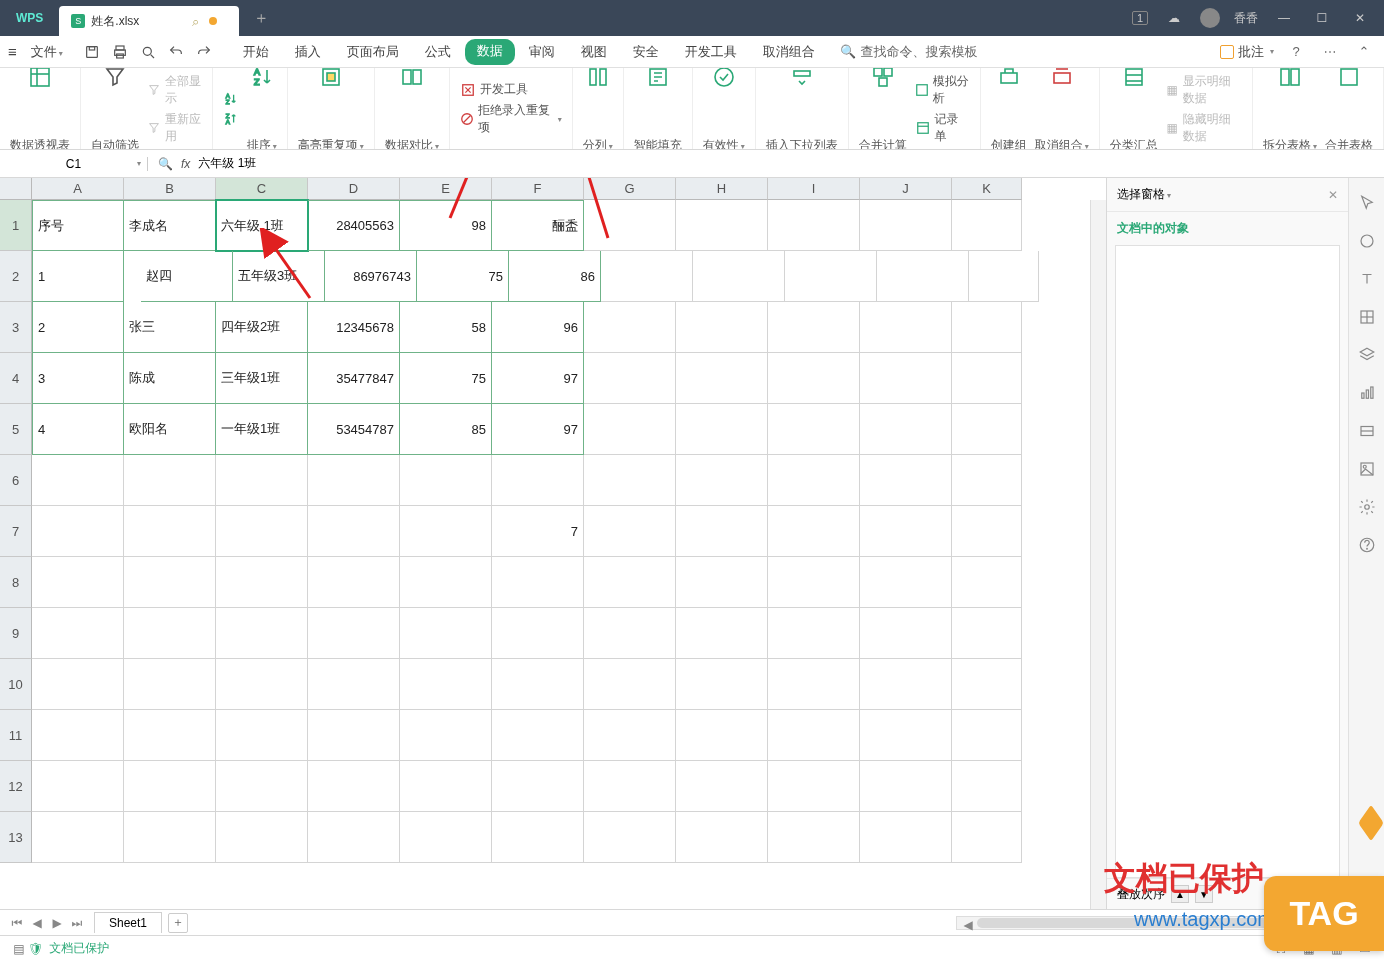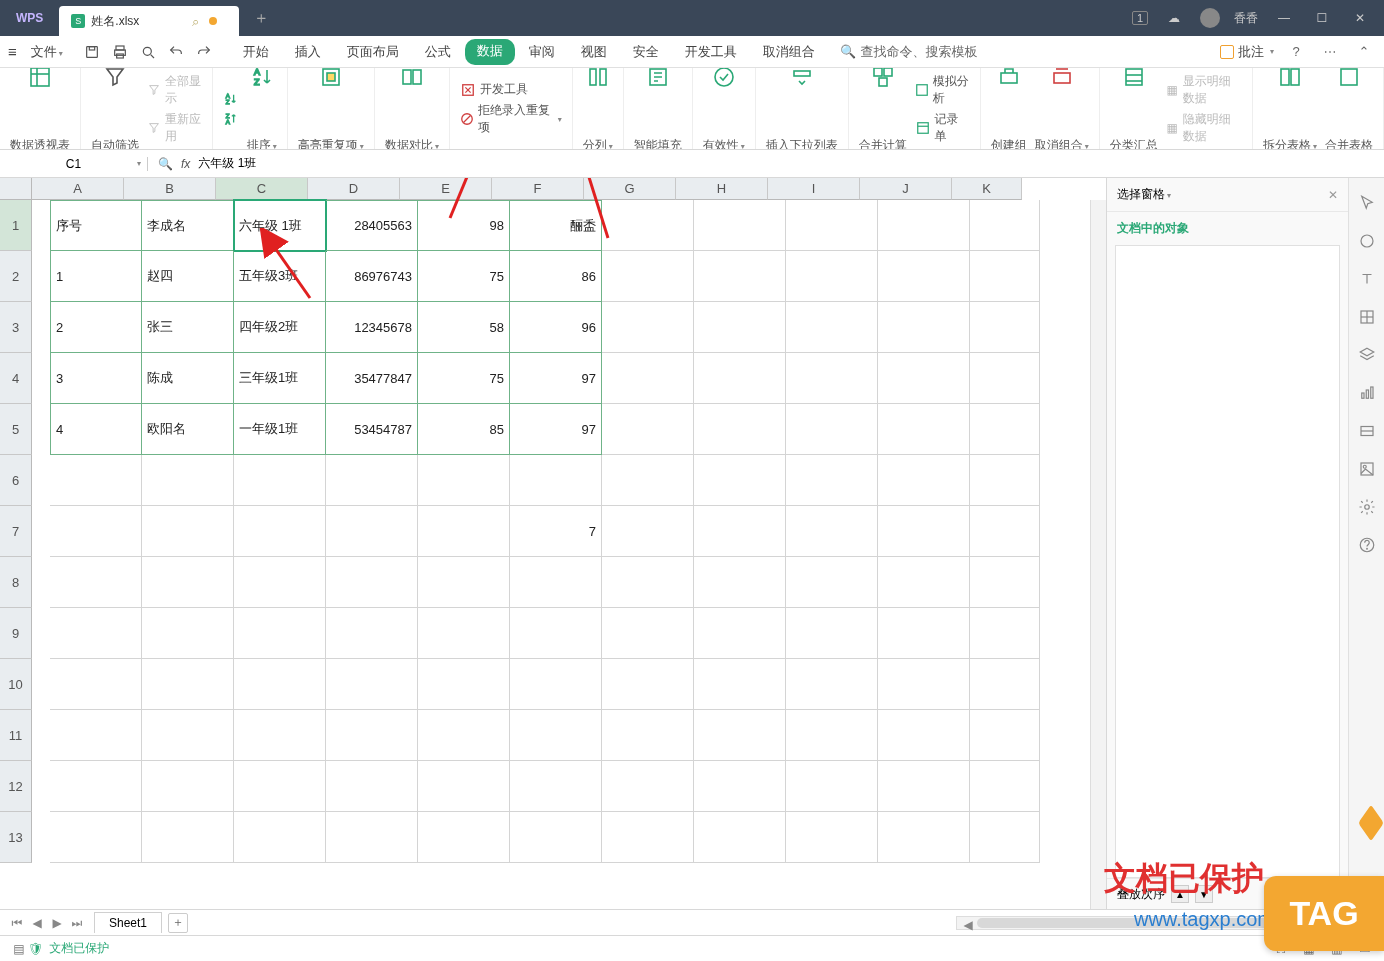--- a/index.html
+++ b/index.html
@@ -1,20 +1,20 @@
 <!DOCTYPE html>
 <html><head>
 <meta charset="utf-8">
 <style>
 * { box-sizing: border-box; margin: 0; padding: 0; font-family: "Microsoft YaHei", Arial, sans-serif; }
 body { background: #f5f5f5; width: 1384px; height: 961px; overflow: hidden; position: relative; }
 
 
 .titlebar { height: 36px; background: #3a4758; display: flex; align-items: center; color: #ccc; font-size: 12px; }
-.wps-logo { padding: 0 16px; color: #c4b5fd; font-weight: bold; }
+.wps-logo { padding: 0 16px; color: #5eead4; font-weight: bold; }
 .tab-file { background: #fff; height: 30px; margin-top: 6px; display: flex; align-items: center; padding: 0 12px; border-radius: 4px 4px 0 0; color: #333; min-width: 180px; position: relative;}
 .tab-file-icon { width: 14px; height: 14px; background: #2aa876; border-radius: 2px; margin-right: 6px; display: inline-flex; align-items: center; justify-content: center; color: #fff; font-size: 9px; }
 .tab-new { padding: 0 14px; color: #aaa; cursor: pointer; font-size: 16px; }
 .titlebar-right { margin-left: auto; display: flex; align-items: center; gap: 14px; padding-right: 12px; }
 .win-btn { width: 24px; height: 24px; display: flex; align-items: center; justify-content: center; color: #ccc; cursor: pointer; }
 .badge { border: 1px solid #888; padding: 0 4px; border-radius: 2px; font-size: 11px; }
 .avatar { width: 20px; height: 20px; background: #888; border-radius: 50%; }
 
 
 .menubar { height: 32px; background: #fff; display: flex; align-items: center; padding: 0 8px; font-size: 13px; color: #444; border-bottom: 1px solid #e0e0e0; }
@@ -58,21 +58,21 @@
 
 .workspace { display: flex; height: calc(961px - 36px - 32px - 82px - 28px - 26px - 26px); }
 .grid-wrap { flex: 1; position: relative; background: #fff; overflow: hidden; }
 .corner { position: absolute; top: 0; left: 0; width: 32px; height: 22px; background: #e9edf0; border-right: 1px solid #b9b9b9; border-bottom: 1px solid #b9b9b9; }
 .col-headers { position: absolute; top: 0; left: 32px; right: 16px; height: 22px; display: flex; }
 .ch { background: #e9edf0; border-right: 1px solid #c8c8c8; border-bottom: 1px solid #b9b9b9; display: flex; align-items: center; justify-content: center; font-size: 13px; color: #555; }
 .ch.sel { background: #d3e5d8; }
 .row-headers { position: absolute; top: 22px; left: 0; width: 32px; }
 .rh { background: #e9edf0; border-bottom: 1px solid #c8c8c8; border-right: 1px solid #b9b9b9; display: flex; align-items: center; justify-content: center; font-size: 13px; color: #555; height: 51px; }
 .rh.sel { background: #d3e5d8; }
-.cells { position: absolute; top: 22px; left: 32px; right: 16px; bottom: 0; padding-left: 18px; }
+.cells { position: absolute; top: 22px; left: 32px; right: 16px; bottom: 0; }
 .crow { display: flex; height: 51px; }
 .cell { border-right: 1px solid #d4d4d4; border-bottom: 1px solid #d4d4d4; padding: 2px 5px; font-size: 13px; color: #222; display: flex; align-items: center; overflow: hidden; }
 .cell.num { justify-content: flex-end; }
 .sel-cell { outline: 2px solid #2aa876; outline-offset: -1px; }
 .vscroll { position: absolute; top: 22px; right: 0; width: 16px; bottom: 0; background: #f3f3f3; border-left: 1px solid #ddd; }
 
 
 .side-panel { width: 242px; background: #f9f9f9; border-left: 1px solid #d8d8d8; display: flex; flex-direction: column; font-size: 12px; }
 .sp-header { padding: 8px 10px; display: flex; align-items: center; justify-content: space-between; border-bottom: 1px solid #e8e8e8; }
 .sp-close { cursor: pointer; color: #999; }
@@ -506,21 +506,21 @@
           <div class="cell num" style="width: 92px; border-right-color: rgb(111, 179, 136); border-bottom-color: rgb(111, 179, 136); border-top: 1px solid rgb(111, 179, 136);">98</div>
           <div class="cell num" style="width: 92px; border-right-color: rgb(111, 179, 136); border-bottom-color: rgb(111, 179, 136); border-top: 1px solid rgb(111, 179, 136);">酾盉</div>
           <div class="cell" style="width: 92px;"></div>
           <div class="cell" style="width: 92px;"></div>
           <div class="cell" style="width: 92px;"></div>
           <div class="cell" style="width: 92px;"></div>
           <div class="cell" style="width: 70px;"></div>
         </div>
         <div class="crow">
           <div class="cell" style="width: 92px; border-right-color: rgb(111, 179, 136); border-bottom-color: rgb(111, 179, 136); border-left: 1px solid rgb(111, 179, 136);">1</div>
-          <div class="cell" style="width: 92px; border-right-color: rgb(111, 179, 136); border-bottom-color: rgb(111, 179, 136);">赵四</div>
+          <div class="cell" style="width: 92px; border-right-color: rgb(111, 179, 136); border-bottom-color: rgb(111, 179, 136); margin-left: 17px;">赵四</div>
           <div class="cell" style="width: 92px; border-right-color: rgb(111, 179, 136); border-bottom-color: rgb(111, 179, 136);">五年级3班</div>
           <div class="cell num" style="width: 92px; border-right-color: rgb(111, 179, 136); border-bottom-color: rgb(111, 179, 136);">86976743</div>
           <div class="cell num" style="width: 92px; border-right-color: rgb(111, 179, 136); border-bottom-color: rgb(111, 179, 136);">75</div>
           <div class="cell num" style="width: 92px; border-right-color: rgb(111, 179, 136); border-bottom-color: rgb(111, 179, 136);">86</div>
           <div class="cell" style="width: 92px;"></div>
           <div class="cell" style="width: 92px;"></div>
           <div class="cell" style="width: 92px;"></div>
           <div class="cell" style="width: 92px;"></div>
           <div class="cell" style="width: 70px;"></div>
         </div>

